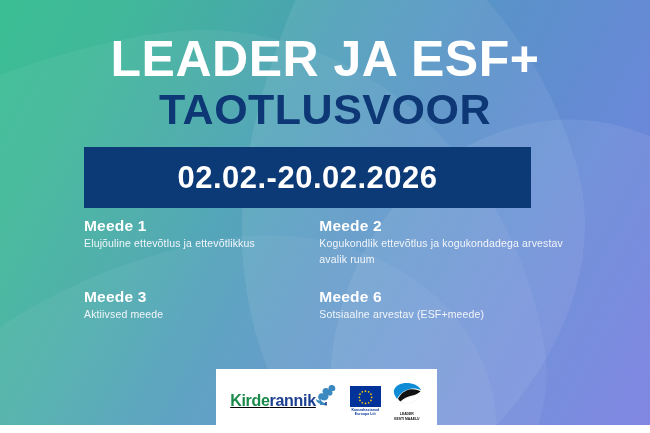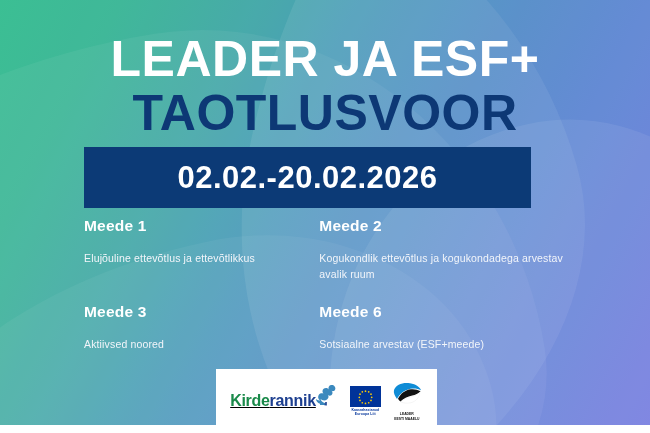--- a/index.html
+++ b/index.html
@@ -76,21 +76,21 @@
     color: #ffffff;
     font-size: 50px;
     font-weight: bold;
     letter-spacing: 0.5px;
     line-height: 1.0;
     font-stretch: condensed;
   }
   .headline .line2 {
     display: block;
     color: #0d3875;
-    font-size: 50px;
+    font-size: 43px;
     font-weight: bold;
     letter-spacing: 0.5px;
     line-height: 1.0;
     margin-top: 4px;
   }
 
   
   .date-box {
     position: absolute;
     left: 84px;
@@ -129,21 +129,21 @@
     color: #ffffff;
     font-size: 15.5px;
     font-weight: bold;
     line-height: 1.25;
     letter-spacing: 0.2px;
   }
   .measure-desc {
     color: #f2f5fa;
     font-size: 10.5px;
     line-height: 1.45;
-    margin-top: 16px;
+    margin-top: 1px;
     letter-spacing: 0.15px;
   }
 
   
   .logo-bar {
     position: absolute;
     left: 216px;
     top: 369px;
     width: 221px;
     height: 64px;
@@ -232,21 +232,21 @@
         <div class="measure-desc">Elujõuline ettevõtlus ja ettevõtlikkus</div>
       </div>
       <div class="measure col2">
         <div class="measure-title">Meede 2</div>
         <div class="measure-desc">Kogukondlik ettevõtlus ja kogukondadega arvestav avalik ruum</div>
       </div>
     </div>
     <div class="measure-row row2">
       <div class="measure col1">
         <div class="measure-title">Meede 3</div>
-        <div class="measure-desc">Aktiivsed noored</div>
+        <div class="measure-desc">Aktiivsed meede</div>
       </div>
       <div class="measure col2">
         <div class="measure-title">Meede 6</div>
         <div class="measure-desc">Sotsiaalne arvestav (ESF+meede)</div>
       </div>
     </div>
   </div>
 
   <div class="logo-bar">
 

